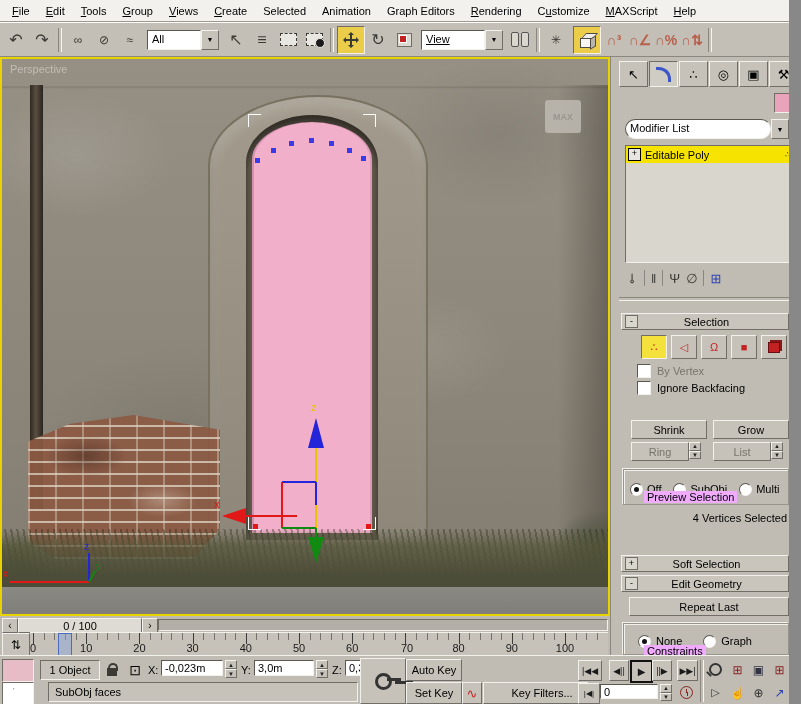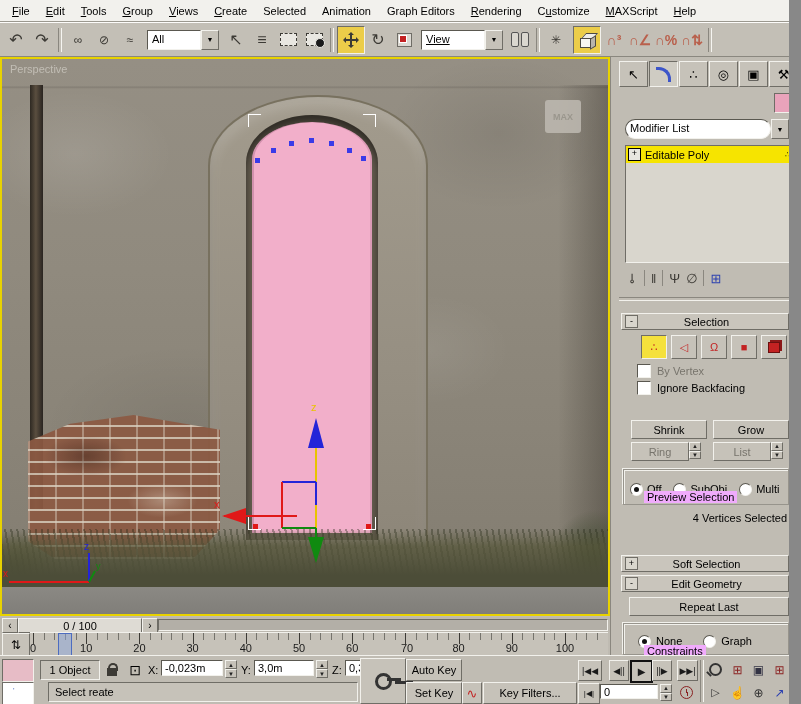--- a/index.html
+++ b/index.html
@@ -429,31 +429,31 @@
       </div>
     <span class="abs" style="left:241px;top:8px;">Y:</span>
     <div class="abs field" style="left:254px;top:4px;width:60px;height:16px;padding:1px 3px;box-sizing:border-box;">3,0m</div>
     <div class="abs spin" style="left:316px;top:4px;height:18px;">
         <span>▲</span>
         <span>▼</span>
       </div>
     <span class="abs" style="left:332px;top:8px;">Z:</span>
     <div class="abs field" style="left:345px;top:4px;width:55px;height:16px;padding:1px 3px;box-sizing:border-box;overflow:hidden;">0,378m</div>
 
-    <div class="abs sunk" style="left:48px;top:26px;width:310px;height:20px;background:#c6c2b9;padding:3px 0 0 6px;box-sizing:border-box;">Select reate</div>
+    <div class="abs sunk" style="left:48px;top:26px;width:310px;height:20px;background:#c6c2b9;padding:3px 0 0 6px;box-sizing:border-box;">SubObj faces</div>
 
     <div class="abs pbtn" style="left:360px;top:2px;width:44px;height:44px;">
         <span class="keyicon"></span>
       </div>
 
     <div class="abs pbtn" style="left:406px;top:3px;width:54px;height:20px;">Auto Key</div>
     <div class="abs pbtn" style="left:406px;top:26px;width:54px;height:20px;">Set Key</div>
 
     <div class="abs pbtn" style="left:462px;top:26px;width:18px;height:20px;color:#c32222;font-size:13px;">∿</div>
-    <div class="abs pbtn" style="left:483px;top:26px;width:92px;height:20px;">Key Filters...</div>
+    <div class="abs pbtn" style="left:483px;top:26px;width:92px;height:20px;padding-left:12px;">Key Filters...</div>
 
     <div class="abs nbtn" style="left:578px;top:4px;width:22px;height:19px;">|◀◀</div>
     <div class="abs nbtn" style="left:609px;top:4px;width:18px;height:19px;">◀||</div>
     <div class="abs nbtn" style="left:630px;top:4px;width:19px;height:19px;border:2px solid #111;font-size:10px;">▶</div>
     <div class="abs nbtn" style="left:652px;top:4px;width:18px;height:19px;">||▶</div>
     <div class="abs nbtn" style="left:677px;top:4px;width:19px;height:19px;">▶▶|</div>
 
     <div class="abs nbtn" style="left:578px;top:27px;width:20px;height:19px;font-size:8px;">|◀|</div>
     <div class="abs field" style="left:600px;top:28px;width:58px;height:15px;padding:1px 3px;box-sizing:border-box;">0</div>
     <div class="abs spin" style="left:660px;top:28px;height:17px;">

